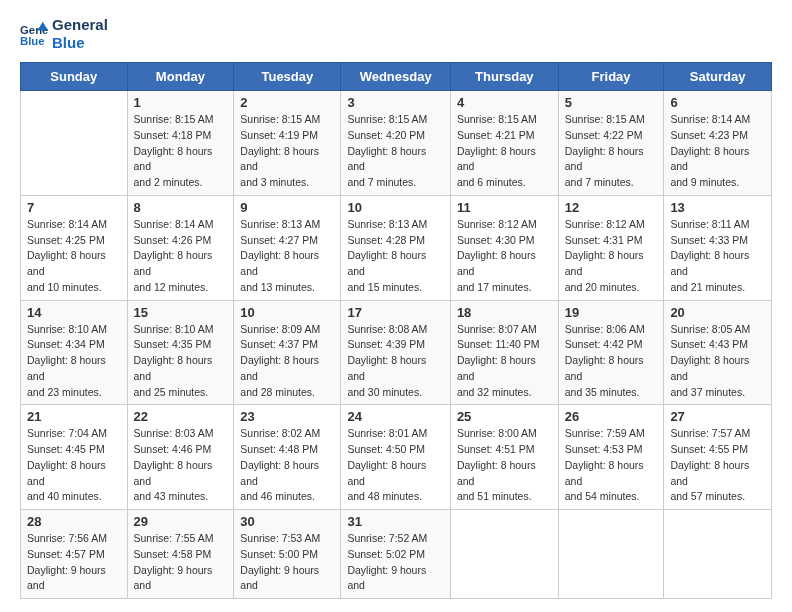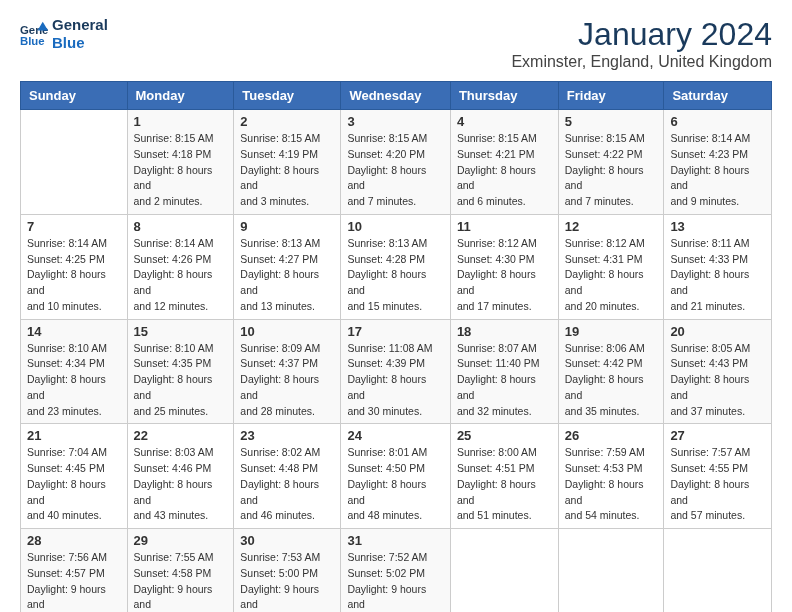--- a/index.html
+++ b/index.html
@@ -38,21 +38,21 @@
       color: #444;
     }
     table {
       width: 100%;
       border-collapse: collapse;
       font-size: 11px;
     }
     thead tr th {
       background-color: #3a6db5;
       color: #fff;
-      text-align: left;
+      text-align: center;
       padding: 6px 8px;
       font-size: 13px;
       font-weight: bold;
       border: 1px solid #2a5a9a;
     }
     tbody tr td {
       border: 1px solid #ccc;
       vertical-align: top;
       padding: 4px 6px;
       min-height: 70px;
@@ -86,24 +86,20 @@
     <svg class="logo-icon" viewBox="0 0 32 32">
       <text x="0" y="16" font-size="13" font-weight="bold" fill="#1a3a5c">General</text>
       <text x="0" y="28" font-size="13" font-weight="bold" fill="#1a6bbf">Blue</text>
       <polygon points="26,2 32,12 20,12" fill="#1a6bbf"></polygon>
     </svg>
     <div style="line-height:1.2;">
       <div style="font-size:15px;font-weight:bold;color:#1a3a5c;">General</div>
       <div style="font-size:15px;font-weight:bold;color:#1a6bbf;">Blue</div>
     </div>
   </div>
-  <div class="title-area">
-    <div class="month-title">January 2024</div>
-    <div class="location-title">Exminster, England, United Kingdom</div>
-  </div>
 </div>
 
 <table>
   <thead>
     <tr id="header-row">
     <th>Sunday</th>
         <th>Monday</th>
         <th>Tuesday</th>
         <th>Wednesday</th>
         <th>Thursday</th>
@@ -258,21 +254,21 @@
           <div class="day-info">
             <div>Sunrise: 8:09 AM</div>
             <div>Sunset: 4:37 PM</div>
             <div>Daylight: 8 hours and</div>
             <div>and 28 minutes.</div>
           </div>
         </td>
         <td>
           <span class="day-number">17</span>
           <div class="day-info">
-            <div>Sunrise: 11:08 AM</div>
+            <div>Sunrise: 8:08 AM</div>
             <div>Sunset: 4:39 PM</div>
             <div>Daylight: 8 hours and</div>
             <div>and 30 minutes.</div>
           </div>
         </td>
         <td>
           <span class="day-number">18</span>
           <div class="day-info">
             <div>Sunrise: 8:07 AM</div>
             <div>Sunset: 11:40 PM</div>

